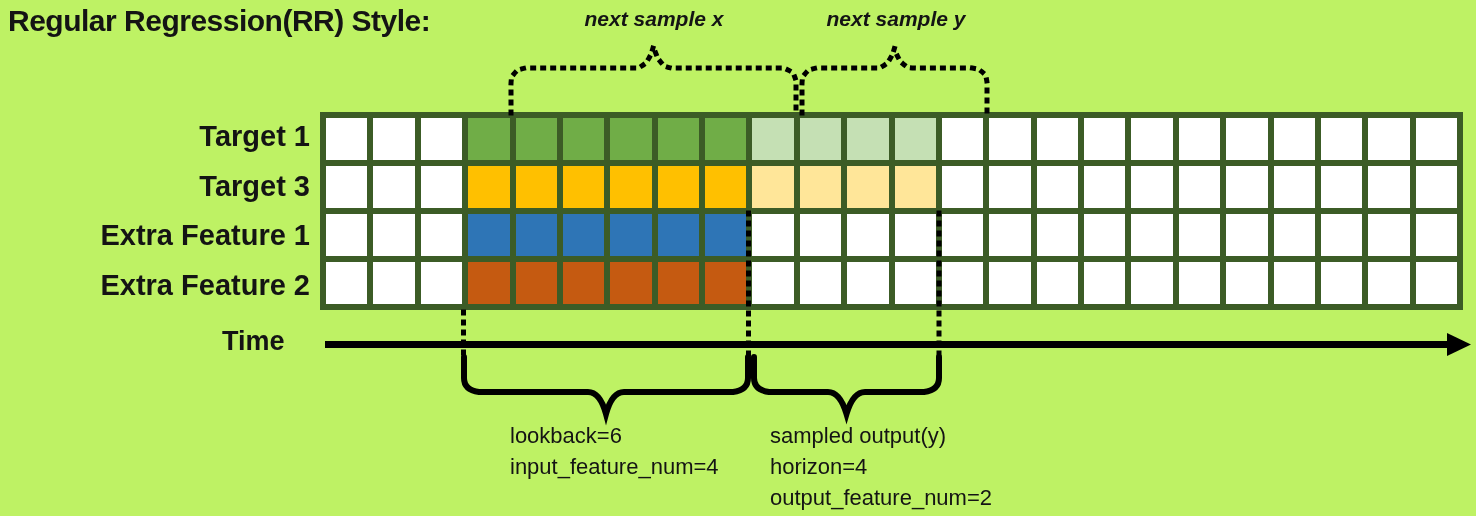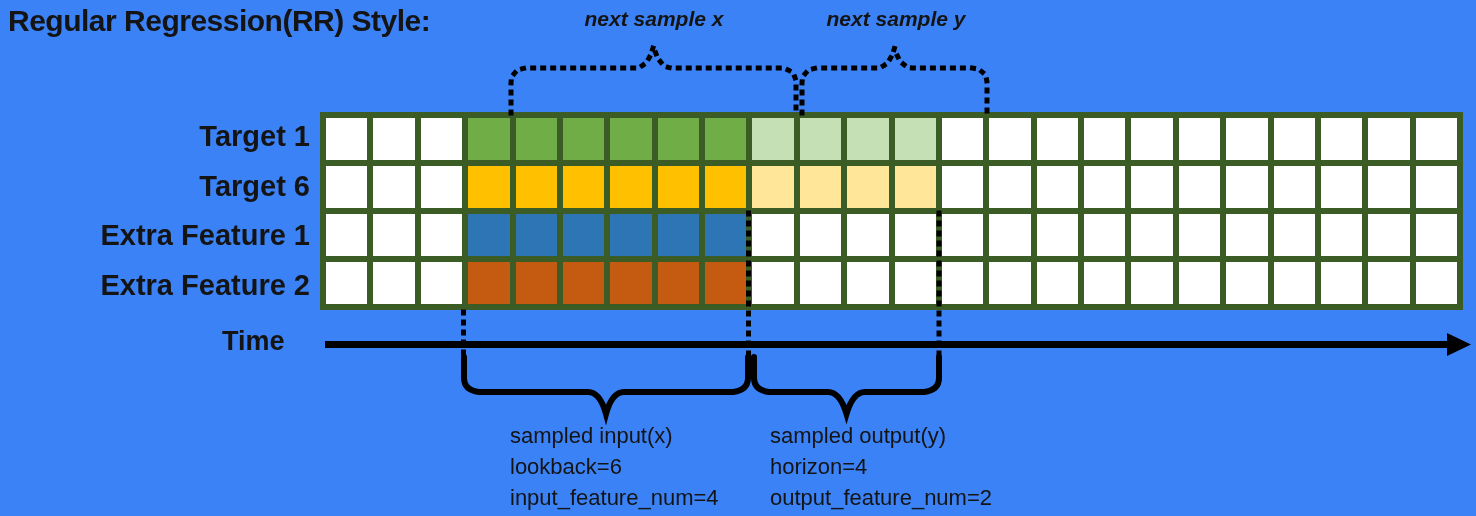--- a/index.html
+++ b/index.html
@@ -1,17 +1,17 @@
 <!DOCTYPE html>
 <html><head>
 <meta charset="utf-8">
 <style>
   html,body { margin:0; padding:0; background:#ffffff; }
   .canvas {
-    position:relative; width:1476px; height:516px; background:#3b82f6;
+    position:relative; width:1476px; height:516px; background:#bef264;
     font-family:"Liberation Sans", sans-serif; color:#141414; overflow:hidden;
   }
   .title {
     position:absolute; left:8px; top:4px;
     font-size:30px; font-weight:bold; letter-spacing:-0.5px; white-space:nowrap;
   }
   .brace-label {
     position:absolute; top:7px; transform:translateX(-50%);
     font-style:italic; font-weight:bold; font-size:21px; white-space:nowrap;
   }
@@ -45,21 +45,21 @@
 
 <div class="canvas">
 
   <div class="title">Regular Regression(RR) Style:</div>
 
   <div class="brace-label y">next sample y</div>
   <div class="brace-label x">next sample x</div>
 
   <div id="row-labels">
       <div class="row-label">Target 1</div>
-      <div class="row-label">Target 6</div>
+      <div class="row-label">Target 3</div>
       <div class="row-label">Extra Feature 1</div>
       <div class="row-label">Extra Feature 2</div>
     </div>
 
   <div id="grid" style="background: rgb(60, 92, 38); grid-template-columns: repeat(24, 1fr);">
       <div class="cell" style="background: rgb(255, 255, 255);"></div>
       <div class="cell" style="background: rgb(255, 255, 255);"></div>
       <div class="cell" style="background: rgb(255, 255, 255);"></div>
       <div class="cell" style="background: rgb(112, 173, 71);"></div>
       <div class="cell" style="background: rgb(112, 173, 71);"></div>
@@ -170,21 +170,20 @@
 
     <line x1="325" y1="344.5" x2="1447" y2="344.5" stroke="#000000" stroke-width="7"></line>
     <polygon points="1447,333 1447,356 1471,344.5" fill="#000000"></polygon>
 
     <path d="M 464 357 L 464 378 Q 464 390 479 392 L 588 392 Q 600 392 606 414 Q 612 392 624 392 L 733 392 Q 748 390 748 378 L 748 357" fill="none" stroke="#000000" stroke-width="6" stroke-linecap="round"></path>
 
     <path d="M 754 357 L 754 378 Q 754 390 769 392 L 828 392 Q 840 392 846.5 414 Q 853 392 865 392 L 924 392 Q 939 390 939 378 L 939 357" fill="none" stroke="#000000" stroke-width="6" stroke-linecap="round"></path>
   </svg>
 
   <div id="input-annotation" class="annot">
-      <div class="annot-line">sampled input(x)</div>
       <div class="annot-line">lookback=6</div>
       <div class="annot-line">input_feature_num=4</div>
     </div>
   <div id="output-annotation" class="annot">
       <div class="annot-line">sampled output(y)</div>
       <div class="annot-line">horizon=4</div>
       <div class="annot-line">output_feature_num=2</div>
     </div>
 
 </div>

